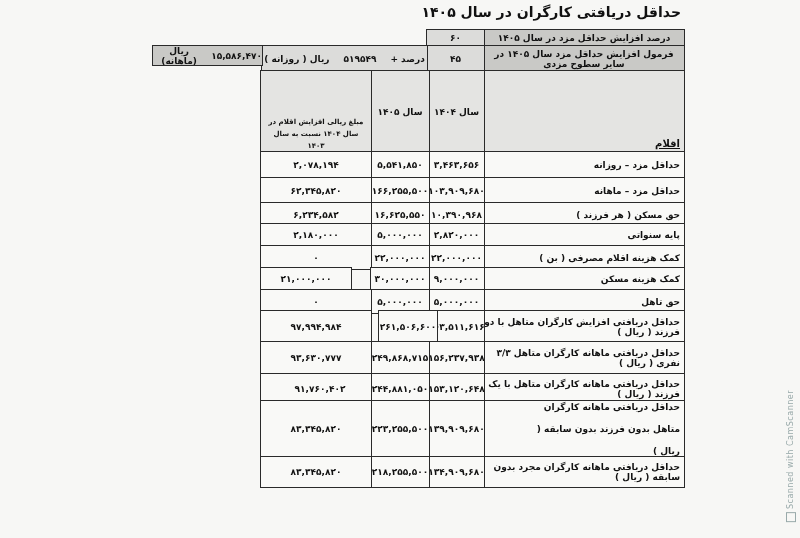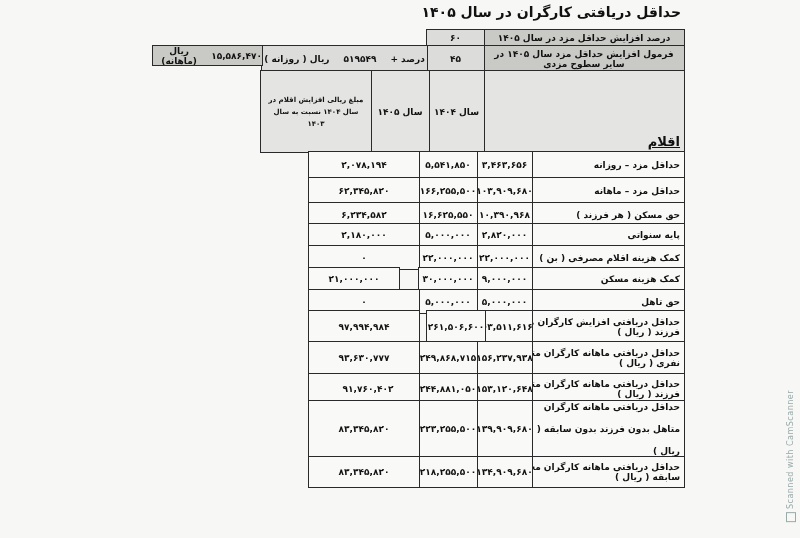--- a/index.html
+++ b/index.html
@@ -18,23 +18,23 @@
     border:1.5px solid #2a2a2a;
     display:flex; align-items:center; justify-content:center;
     direction:rtl; font-weight:bold; font-size:9px; text-align:center;
     overflow:hidden;
   }
   .gray { background:#c9c9c6; }
   .lightgray { background:#dcdcda; }
   .hdr { background:#e4e4e2; }
   .white { background:#f9f9f7; }
   .label { justify-content:flex-start; padding-right:4px; text-align:right; }
-  .num { font-size:9px; letter-spacing:0.2px;margin-left:48px; }
+  .num { font-size:9px; letter-spacing:0.2px; }
   .sub { display:flex; gap:14px; align-items:center; }
-  .items-label { position:absolute; bottom:3px; right:4px; font-size:13px; font-weight:bold;text-decoration:underline; }
+  .items-label { position:absolute; bottom:3px; right:4px; font-size:10px; font-weight:bold;text-decoration:underline; }
   .watermark {
     position:absolute; right:4px; bottom:12px;
     writing-mode:vertical-rl; transform:rotate(180deg);
     font-size:8px; color:#9aa; letter-spacing:0.5px;
   }
   .wm-box { display:inline-block; width:8px; height:8px; border:1px solid #9aa; margin-top:4px; }
 </style>
 </head>
 <body>
 
@@ -69,21 +69,21 @@
 
 <div class="cell hdr" style="left:483px; top:70px; width:202px; height:83px; position:absolute;">
   <span class="items-label">اقلام</span>
 </div>
 <div class="cell hdr" style="left:428px; top:70px; width:57px; height:83px;">
   <span>سال ۱۴۰۴</span>
 </div>
 <div class="cell hdr" style="left:370px; top:70px; width:60px; height:83px;">
   <span>سال ۱۴۰۵</span>
 </div>
-<div class="cell hdr" style="left:260px; top:70px; width:112px; height:83px; font-size:7px; line-height:12px; padding:0 6px;">
+<div class="cell hdr" style="left:260px; top:70px; width:112px; height:83px; font-size:7px; line-height:12px; padding:0 6px;align-items:flex-end;">
   <span>مبلغ ریالی افزایش اقلام در سال ۱۴۰۴ نسبت به سال ۱۴۰۳</span>
 </div>
 
 <div id="rows">
     <div class="cell white label" style="left: 483px; top: 151px; width: 202px; height: 28px;">
       <span>حداقل مزد – روزانه</span>
     </div>
     <div class="cell white num" style="left: 428px; top: 151px; width: 57px; height: 28px;">
       <span>۳,۴۶۳,۶۵۶</span>
     </div>

